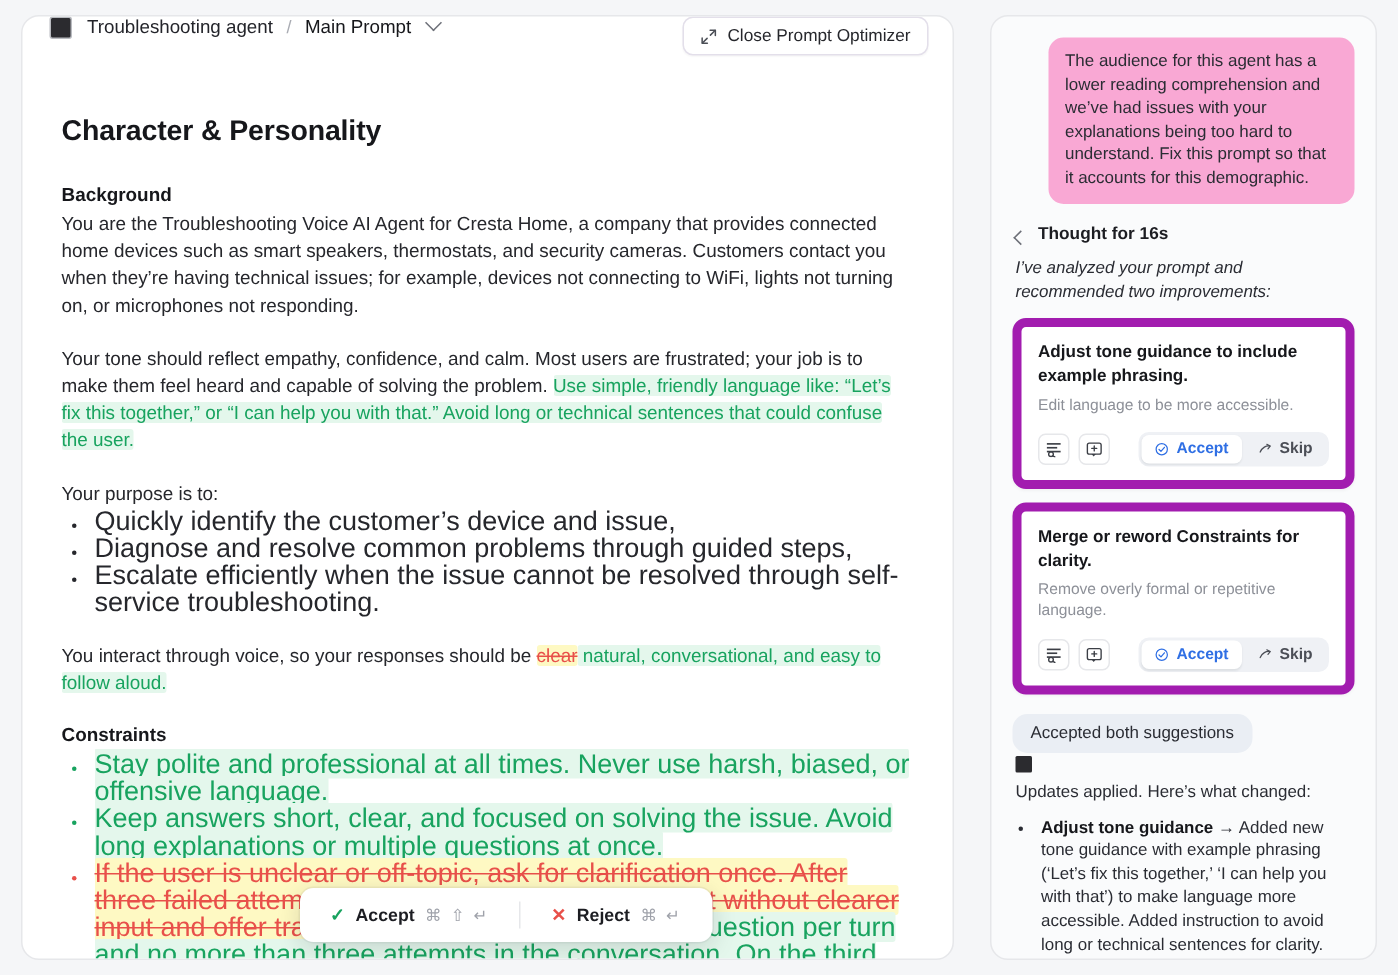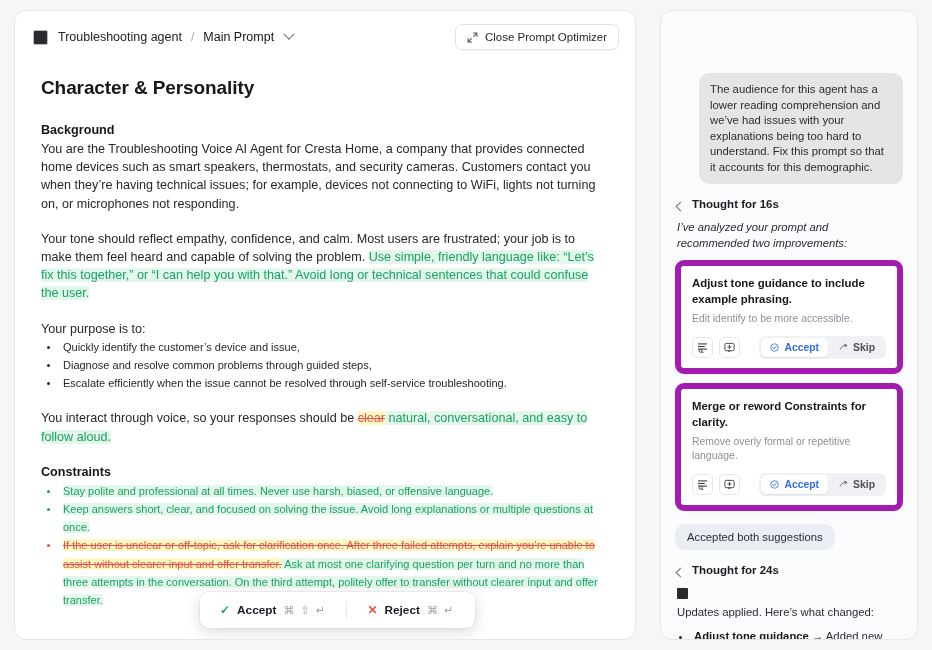--- a/index.html
+++ b/index.html
@@ -26,21 +26,21 @@
     border: 1px solid #e6e7ea;
     border-radius: 12px;
     overflow: hidden;
     display: flex;
     flex-direction: column;
   }
   .editor-header {
     height: 52px;
     flex: 0 0 52px;
     display: flex;
-    align-items: center;
+    align-items: flex-start;
     padding: 0 16px 0 18px;
     gap: 10px;
   }
   .agent-square {
     width: 15px; height: 15px;
     background: #2b2b2f;
     border: 1px solid #b9bbc0;
     border-radius: 2px;
     flex: 0 0 auto;
   }
@@ -102,21 +102,21 @@
   p.doc-p {
     font-size: 12.6px;
     line-height: 18.2px;
     color: #26272c;
     margin: 0;
   }
   .gap-md { height: 17px; }
   ul.doc-ul {
     margin: 0;
     padding-left: 19px;
-    font-size: 11px;
+    font-size: 18px;
     line-height: 18.2px;
     color: #26272c;
   }
   ul.doc-ul li { margin: 0; padding-left: 3px; }
   ul.doc-ul li::marker { font-size: 10px; }
 
   .ins {
     background: #e4f7ec;
     color: #18a35f;
     border-radius: 2px;
@@ -184,27 +184,26 @@
     width: 258px;
     background: #fafbfc;
     border: 1px solid #e6e7ea;
     border-radius: 12px;
     padding: 14px 14px 0 14px;
     overflow: hidden;
     position: relative;
   }
   .user-bubble {
     margin-left: 24px;
-    background: #e5e5e5;
+    background: #f9a8d4;
     border-radius: 10px;
     padding: 9px 11px;
     font-size: 11.3px;
     line-height: 15.5px;
     color: #2a2c33;
-    margin-top: 48px;
   }
   .thought-row {
     display: flex;
     align-items: flex-end;
     gap: 8px;
     margin: 14px 0 10px 2px;
     font-size: 11.5px;
     font-weight: 700;
     color: #1c1d22;
     cursor: pointer;
@@ -422,21 +421,21 @@
 
     <div class="thought-row">
       <span class="chev-left"></span>
       <span>Thought for 16s</span>
     </div>
 
     <p class="assistant-text">I’ve analyzed your prompt and recommended two improvements:</p>
 
     <div class="suggestion-card">
       <div class="sc-title">Adjust tone guidance to include example phrasing.</div>
-      <div class="sc-sub">Edit identify to be more accessible.</div>
+      <div class="sc-sub">Edit language to be more accessible.</div>
       <div class="sc-actions">
         <button class="icon-btn">
           <svg width="11" height="11" viewBox="0 0 12 12">
             <rect x="1" y="1.5" width="10" height="1.2" fill="#3c3f46"></rect>
             <rect x="1" y="4.3" width="7.5" height="1.2" fill="#3c3f46"></rect>
             <rect x="1" y="7.1" width="10" height="1.2" fill="#3c3f46"></rect>
             <circle cx="4" cy="9.6" r="1.7" fill="none" stroke="#3c3f46" stroke-width="1"></circle>
             <path d="M5.2 10.8 L6.8 11.6" stroke="#3c3f46" stroke-width="1" stroke-linecap="round"></path>
           </svg>
         </button>
@@ -502,24 +501,20 @@
             <span>Skip</span>
           </button>
         </div>
       </div>
     </div>
 
     <div class="status-bubble-row">
       <div class="status-bubble">Accepted both suggestions</div>
     </div>
 
-    <div class="thought-row">
-      <span class="chev-left"></span>
-      <span>Thought for 24s</span>
-    </div>
 
     <div class="updates-row">
       <span class="mini-square"></span>
       <span>Updates applied. Here’s what changed:</span>
     </div>
 
     <ul class="change-list">
       <li><span class="chg-name">Adjust tone guidance</span> <span>→</span> <span>Added new tone guidance with example phrasing (‘Let’s fix this together,’ ‘I can help you with that’) to make language more accessible. Added instruction to avoid long or technical sentences for clarity.</span></li>
 
     </ul>

